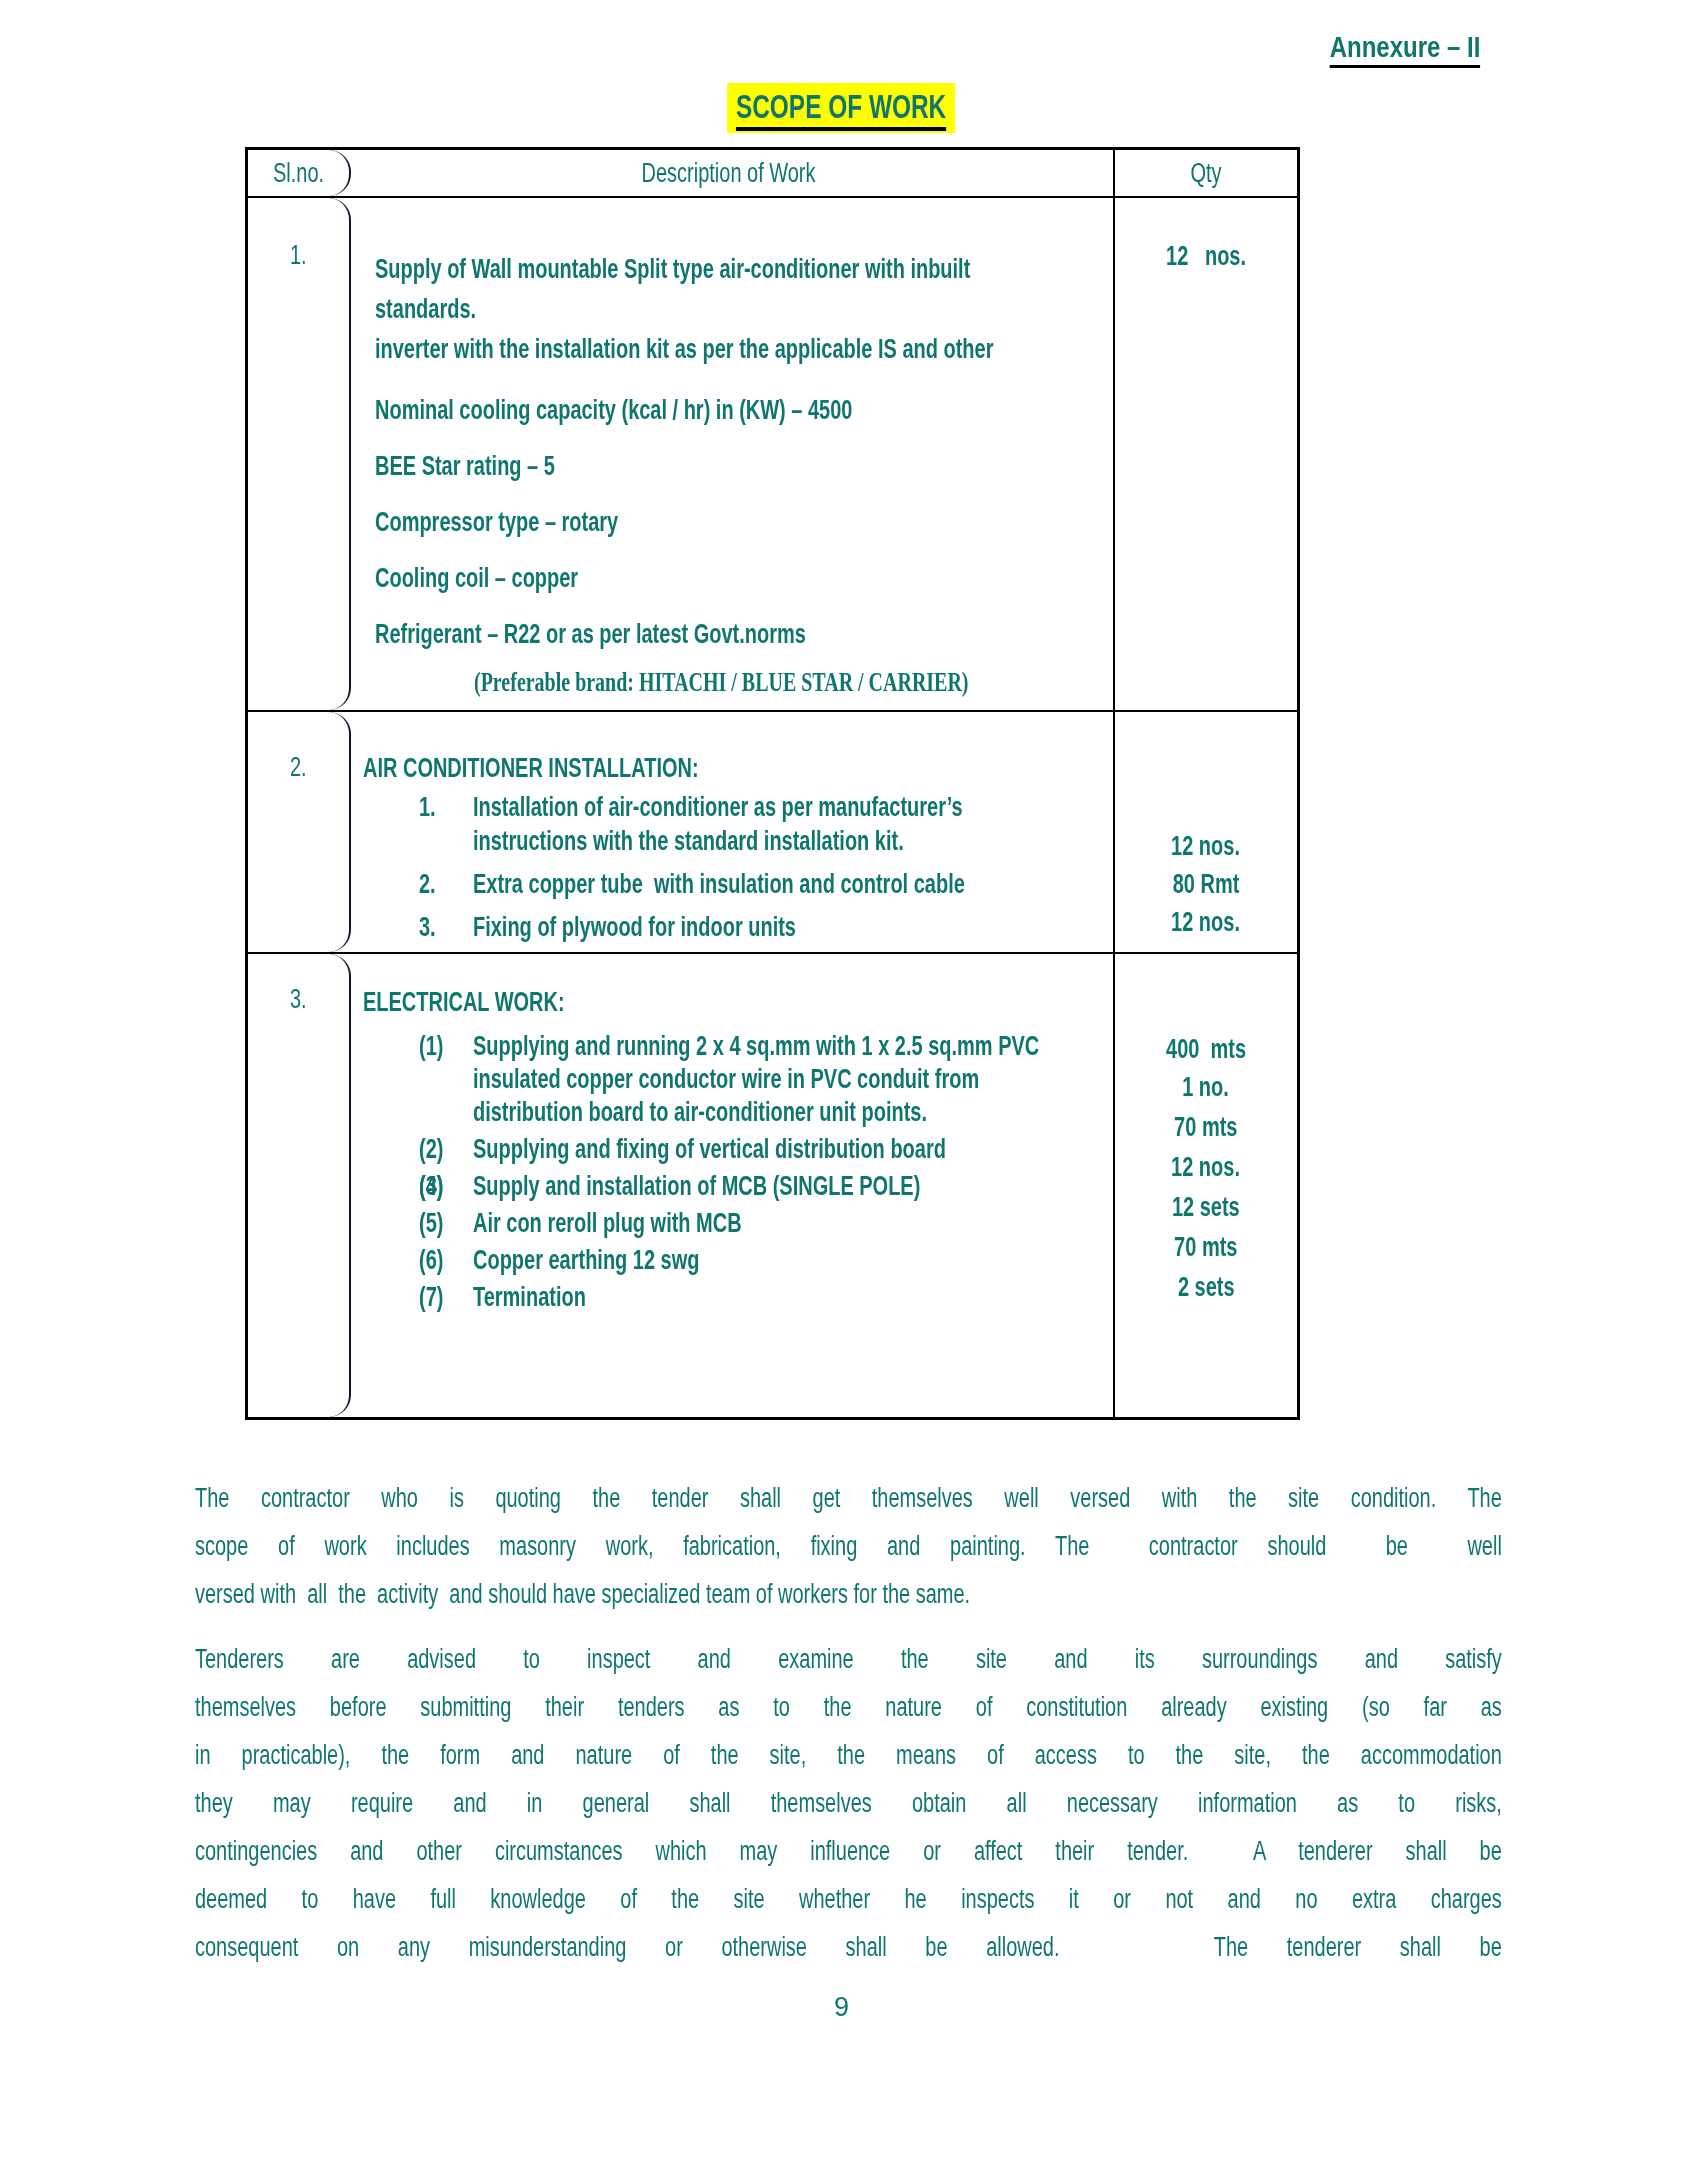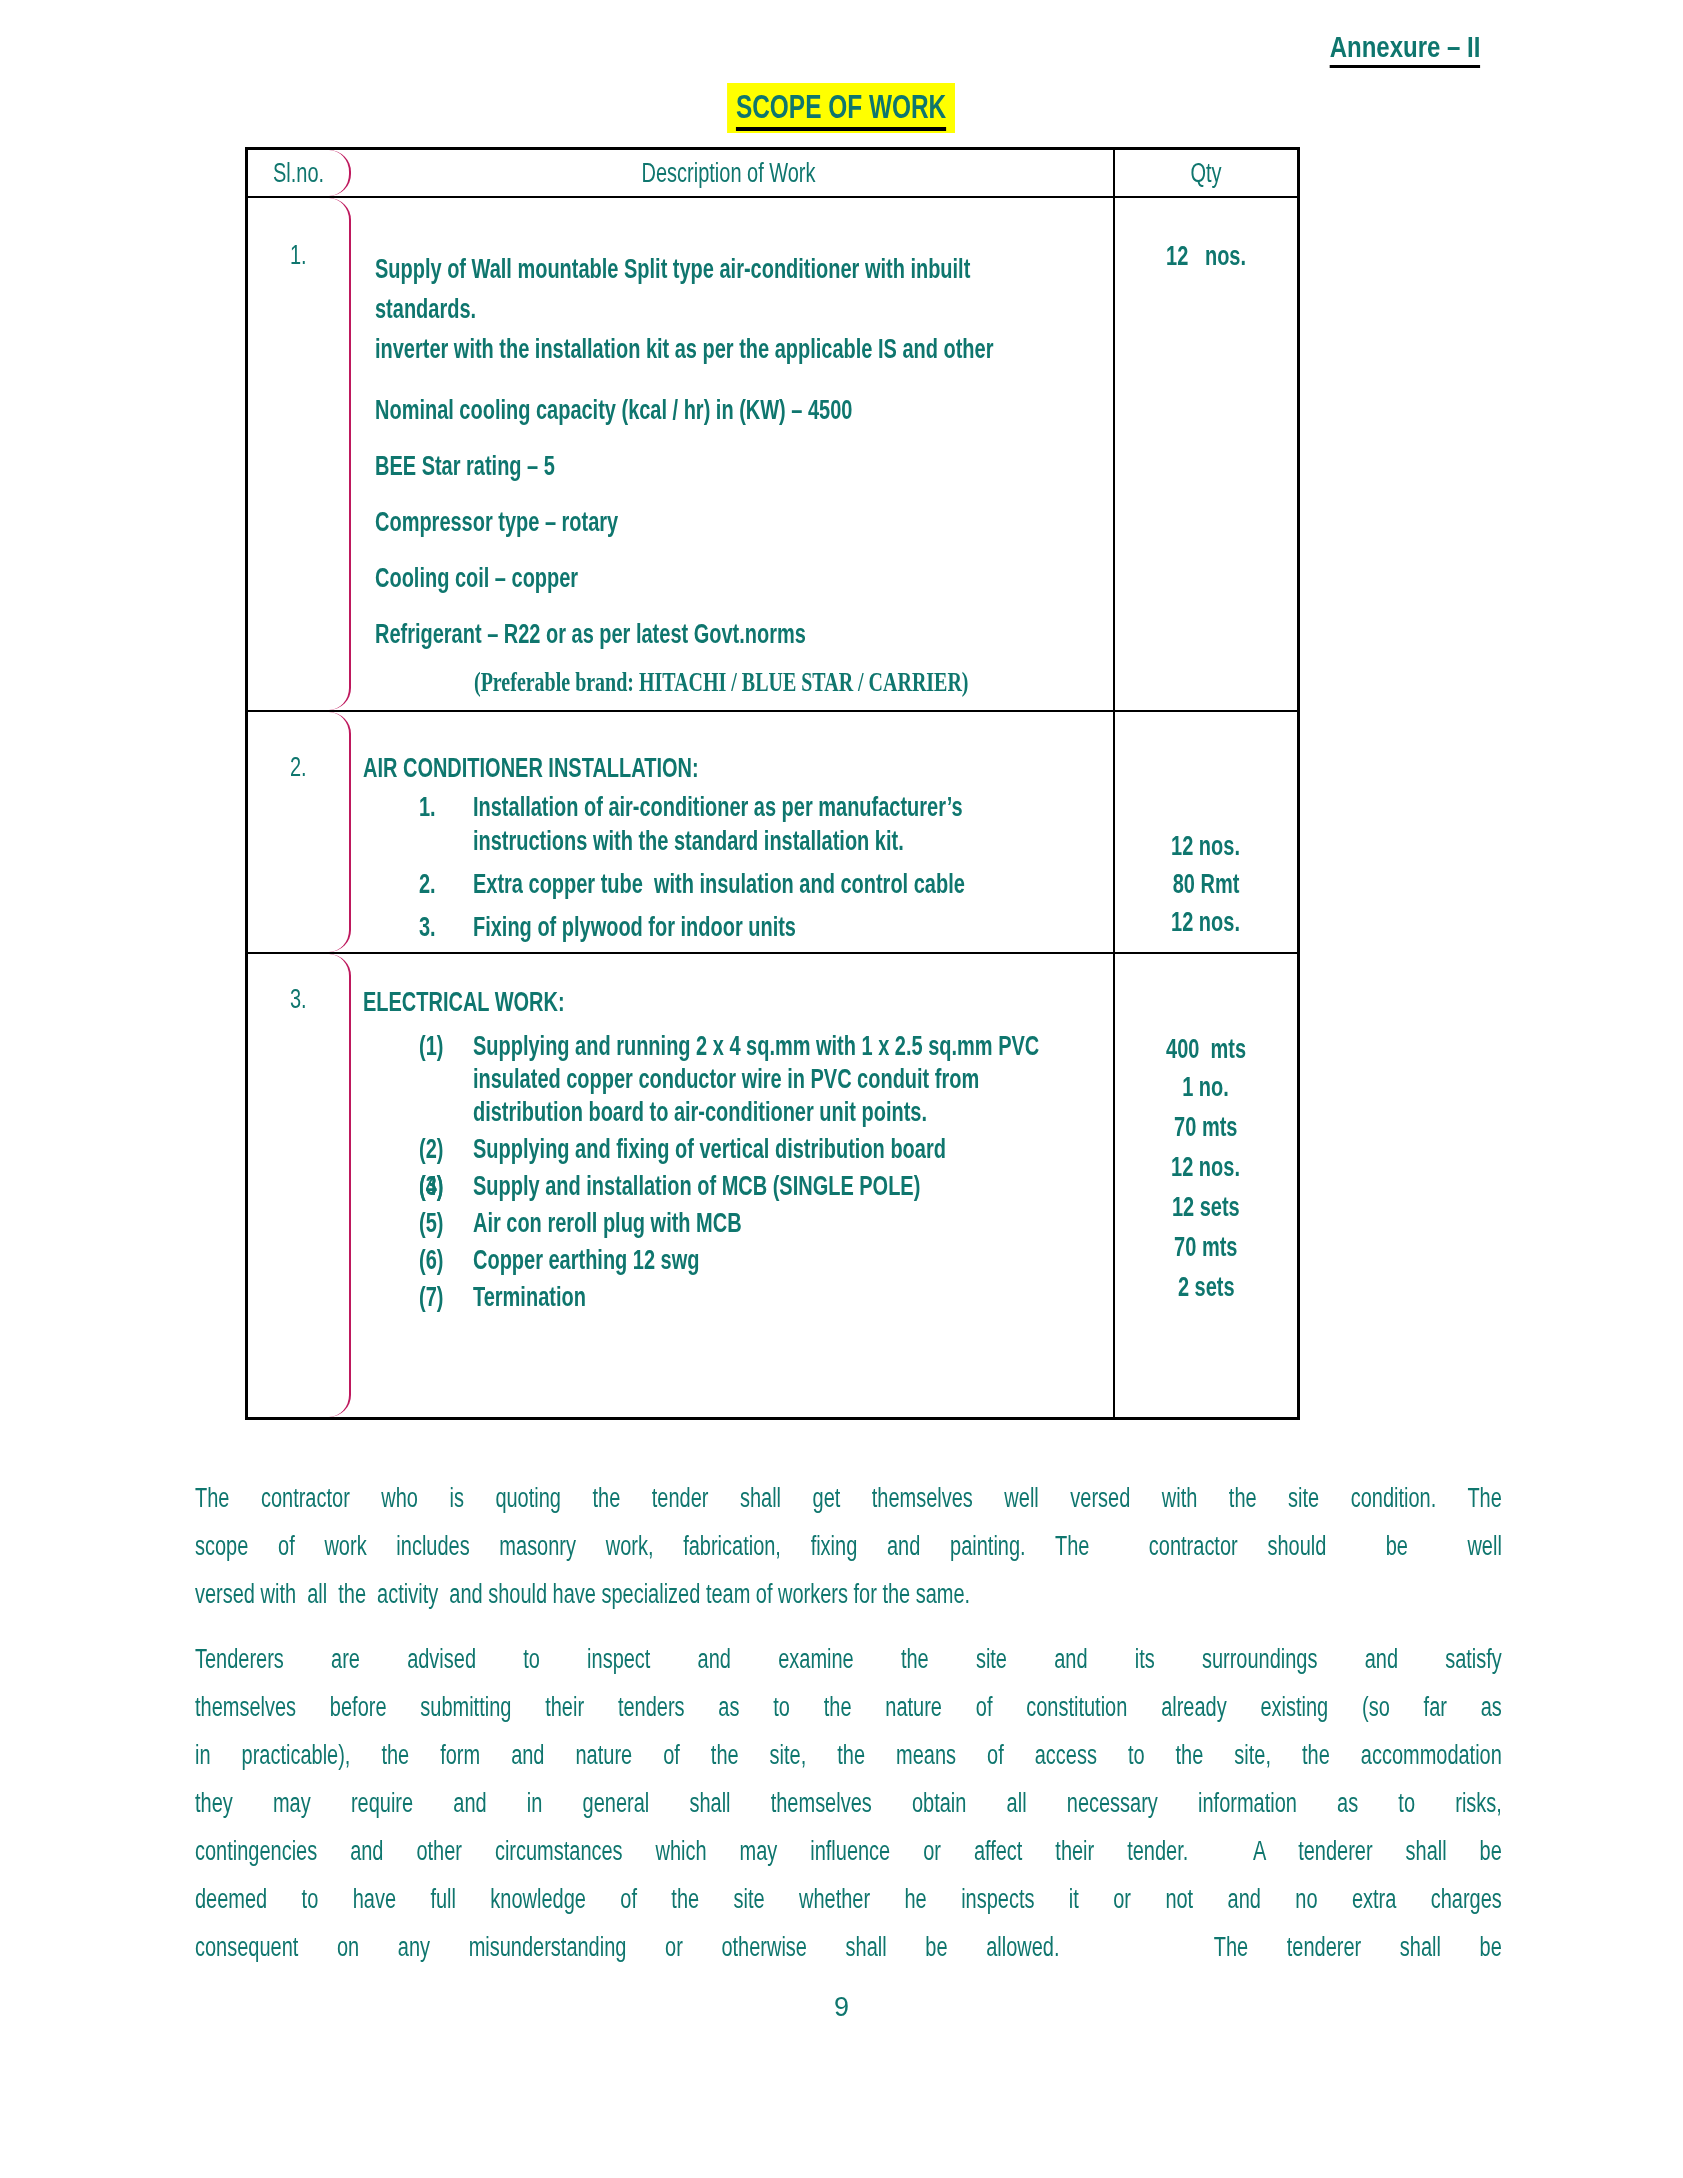--- a/index.html
+++ b/index.html
@@ -23,21 +23,21 @@
     display:inline-block; transform:scaleX(0.74); transform-origin:50% 50%; white-space:nowrap;
     background:#ffff00; padding:5px 12px 7px 12px; font-size:33px; font-weight:bold;
   }
   .title-hl .ul { border-bottom:4px solid #000; padding-bottom:2px; }
 
   
   .tbl { position:absolute; left:245px; top:147px; width:1055px; border:3px solid #000; box-sizing:border-box; }
   .trow { display:grid; grid-template-columns:103px 764px 182px; box-sizing:border-box; }
   .trow + .trow { border-top:2px solid #000; }
   .cell { box-sizing:border-box; overflow:hidden; }
-  .c1 { border-right:2px solid #be185d; text-align:center;border-radius:22px; }
+  .c1 { border-right:2px solid #0f172a; text-align:center;border-radius:22px; }
   .c2 { border-right:2px solid #000; padding-left:12px; padding-right:20px; }
   .c3 { text-align:center; }
 
   .hrow { height:46px; }
   .hrow .cell { font-size:27px; padding-top:8px; text-align:center; }
 
   .r1 { height:514px; }
   .r2 { height:242px; }
   .r3 { height:465px; }
 

